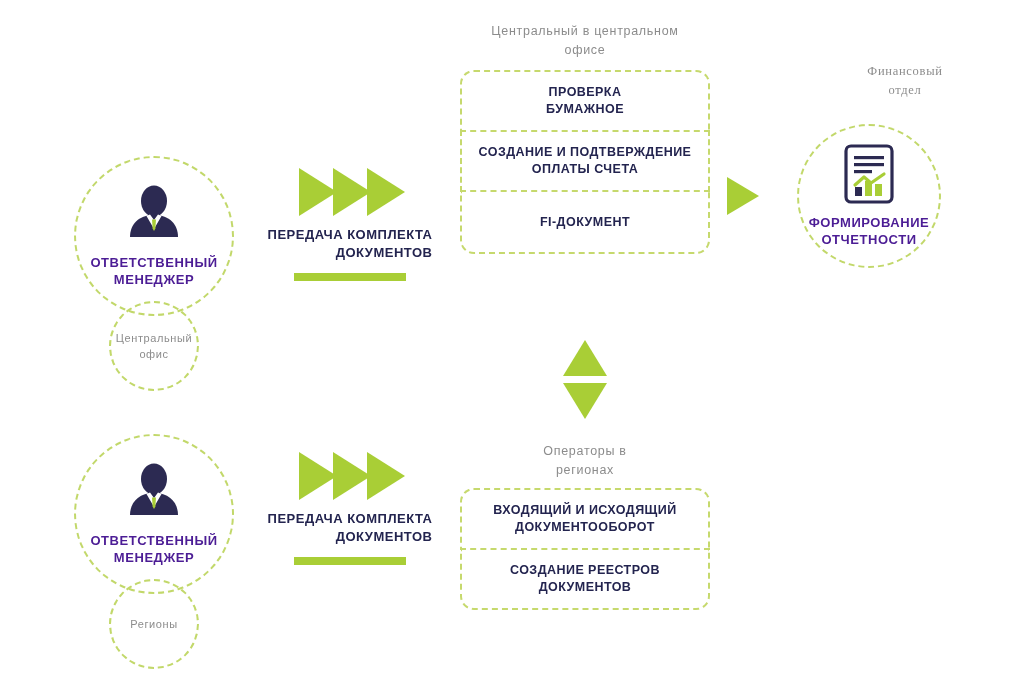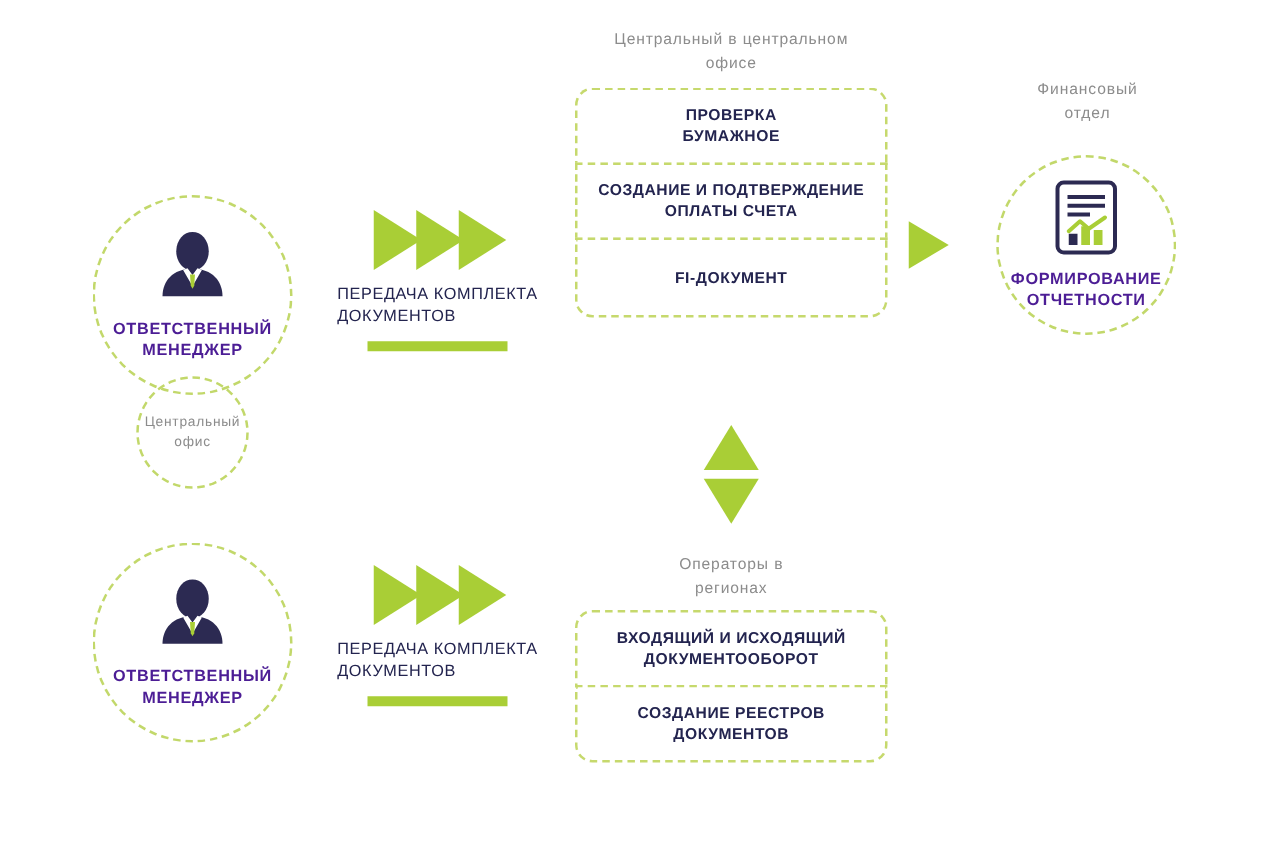--- a/index.html
+++ b/index.html
@@ -149,25 +149,25 @@
   .tri-right {
     width: 0; height: 0;
     border-top: 24px solid transparent;
     border-bottom: 24px solid transparent;
     border-left: 38px solid #a9ce36;
     margin-right: -4px;
   }
   .transfer-label {
     margin-top: 10px;
     font-size: 13px;
-    font-weight: normal;
+    font-weight: bold;
     color: #23244f;
     letter-spacing: 0.5px;
     line-height: 1.35;
-    text-align: left;
+    text-align: right;
     white-space: pre-line;
   }
   .transfer-bar {
     margin-top: 12px;
     width: 112px;
     height: 8px;
     background: #a9ce36;
   }
 
   
@@ -220,20 +220,23 @@
       <svg viewBox="0 0 64 64" width="64" height="64" aria-hidden="true">
         <ellipse cx="32" cy="17" rx="13" ry="15.5" fill="#2c2a52"></ellipse>
         <path d="M32 31 C16 31 8 41 8 53 L56 53 C56 41 48 31 32 31 Z" fill="#2c2a52"></path>
         <path d="M24.5 32 L32 45 L39.5 32 L36 30.5 L32 36 L28 30.5 Z" fill="#ffffff"></path>
         <path d="M30 35.5 L34 35.5 L33.4 44.5 L32 47 L30.6 44.5 Z" fill="#a9ce36"></path>
       </svg>
     </span>
     <div class="circle-label">ОТВЕТСТВЕННЫЙ
 МЕНЕДЖЕР</div>
   </div>
+  <div class="circle-small" style="left:109px; top:579px;">
+    <span class="sub-label">Регионы</span>
+  </div>
 
   <div class="transfer" style="left:250px; top:168px;">
     <div class="tri-row">
       <span class="tri-right"></span>
       <span class="tri-right"></span>
       <span class="tri-right"></span>
     </div>
     <div class="transfer-label">ПЕРЕДАЧА КОМПЛЕКТА
 ДОКУМЕНТОВ</div>
     <div class="transfer-bar"></div>
@@ -279,21 +282,21 @@
 ДОКУМЕНТООБОРОТ</span>
     </div>
     <div class="box" style="height:62px;">
       <span class="box-text">СОЗДАНИЕ РЕЕСТРОВ
 ДОКУМЕНТОВ</span>
     </div>
   </div>
 
   <div class="arrow-right-single" style="left:727px; top:177px;"></div>
 
-  <div class="section-heading" style="left:795px; top:62px; width:150px;">Финансовый
+  <div class="section-heading" style="left:830px; top:62px; width:150px;font-family:Liberation Serif, serif;">Финансовый
 отдел</div>
 
   <div class="circle-fin" style="left:797px; top:124px;">
     <span class="doc-wrap">
       <svg viewBox="0 0 52 60" width="52" height="60" aria-hidden="true">
         <rect x="3" y="2" width="46" height="56" rx="5" ry="5" fill="#ffffff" stroke="#2c2a52" stroke-width="3.2"></rect>
         <rect x="11" y="12" width="30" height="3.2" fill="#2c2a52"></rect>
         <rect x="11" y="19" width="30" height="3.2" fill="#2c2a52"></rect>
         <rect x="11" y="26" width="18" height="3.2" fill="#2c2a52"></rect>
         <rect x="12" y="43" width="7" height="9" fill="#2c2a52"></rect>

